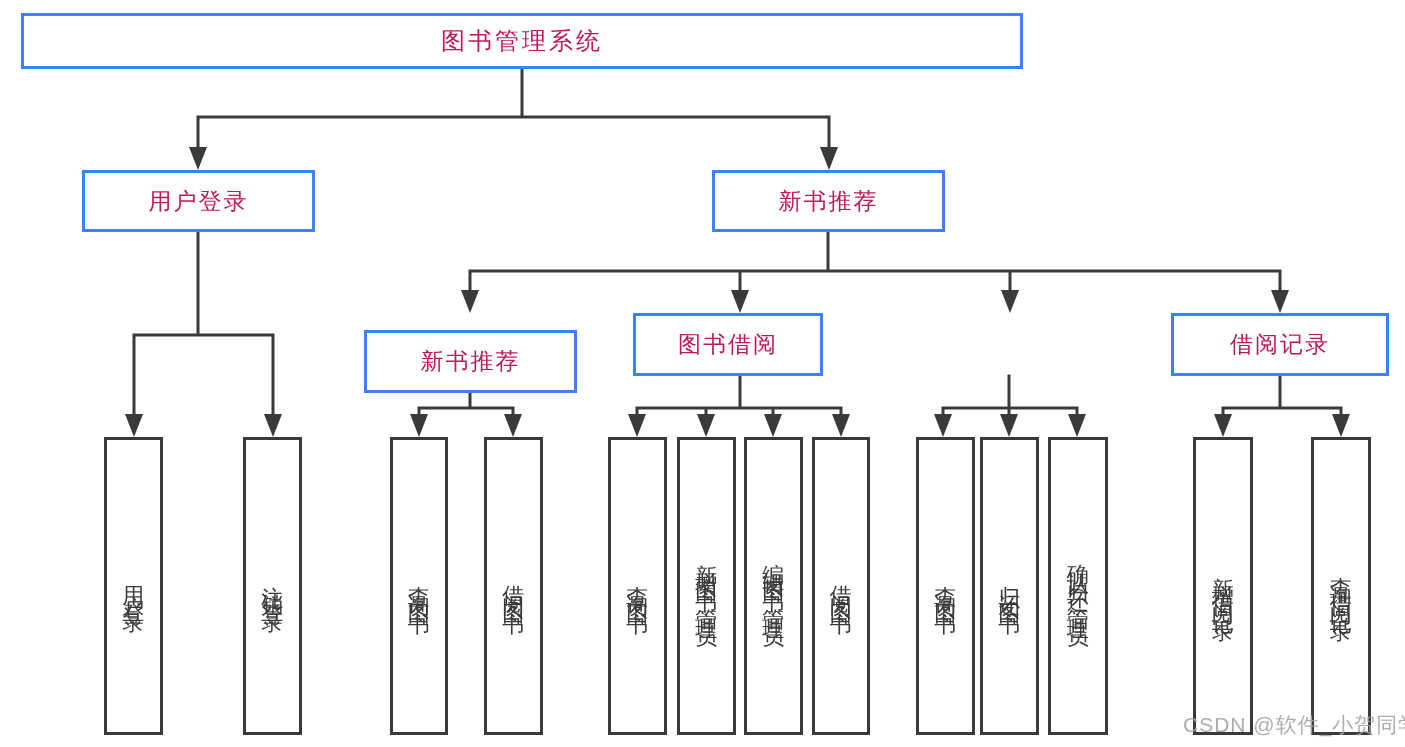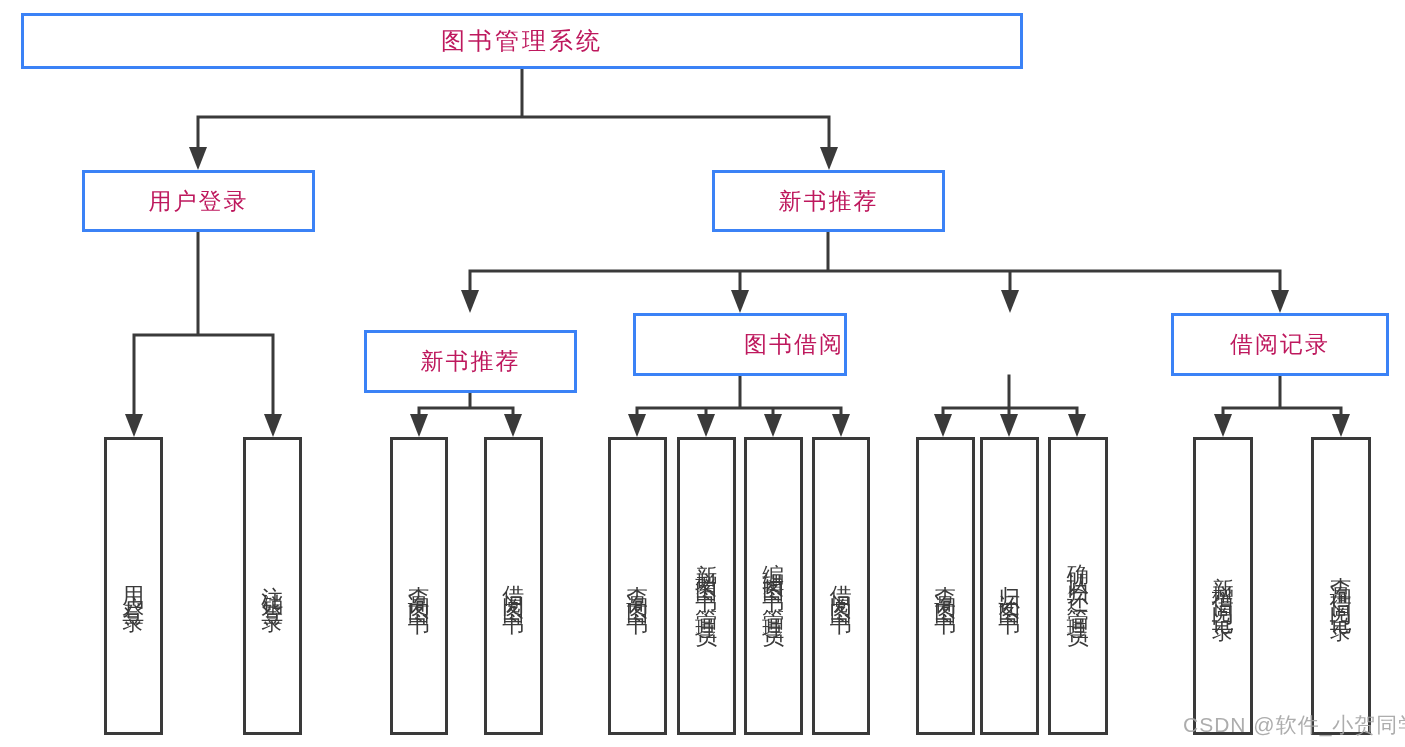--- a/index.html
+++ b/index.html
@@ -112,21 +112,21 @@
   <div class="hnode" style="left:82px; top:170px; width:233px; height:62px;">
     <span>用户登录</span>
   </div>
   <div class="hnode" style="left:712px; top:170px; width:233px; height:62px;">
     <span>新书推荐</span>
   </div>
 
   <div class="hnode" style="left:364px; top:313px; width:213px; height:63px;margin-top:17px;">
     <span>新书推荐</span>
   </div>
-  <div class="hnode" style="left:633px; top:313px; width:214px; height:63px;justify-content:flex-end;">
+  <div class="hnode" style="left:633px; top:313px; width:190px; height:63px;">
     <span>图书借阅</span>
   </div>
   <div class="hnode" style="left:1171px; top:313px; width:218px; height:63px;">
     <span>借阅记录</span>
   </div>
 
   <div class="vnode" style="left:104px; top:437px; width:59px; height:298px;">
     <span>用户登录</span>
   </div>
   <div class="vnode" style="left:243px; top:437px; width:59px; height:298px;">

